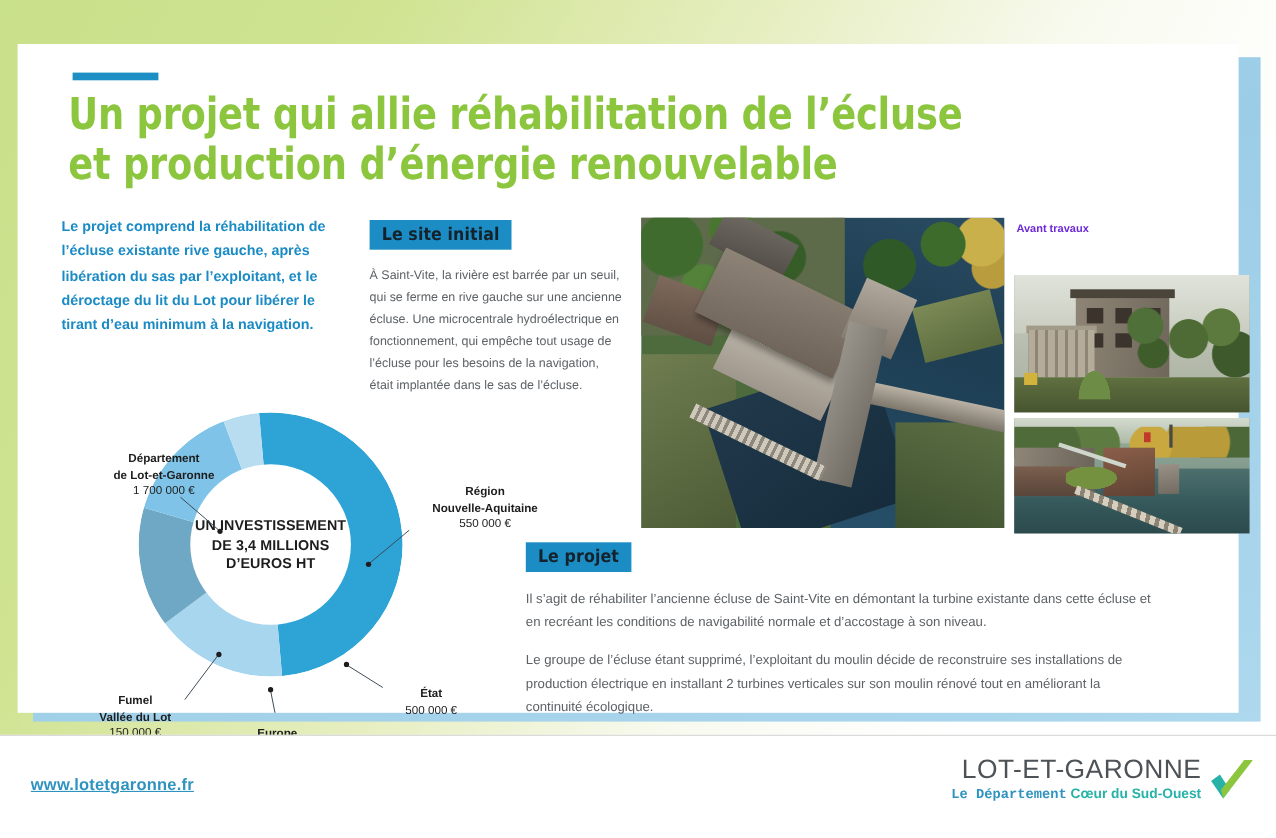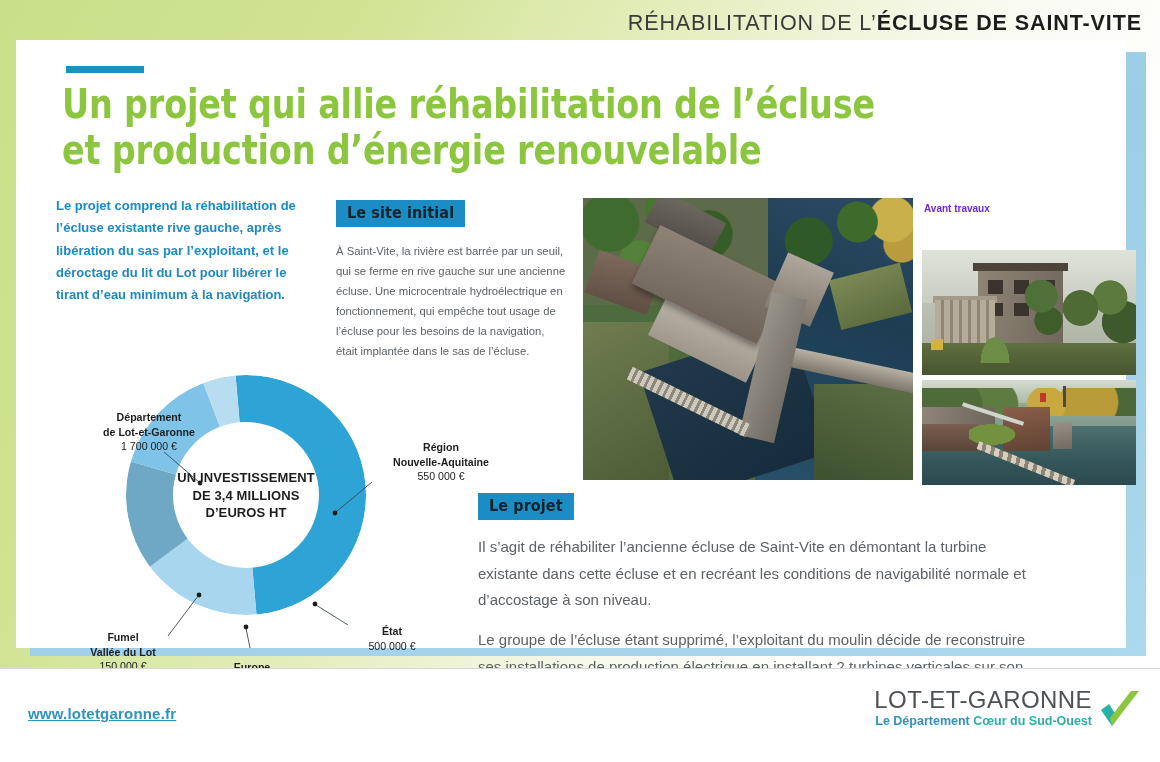--- a/index.html
+++ b/index.html
@@ -120,21 +120,21 @@
     margin-top: 14px;
     font-size: 11.3px;
     line-height: 1.78;
     color: #5d6266;
   }
 
   
   .projet-block { position: absolute; left: 462px; top: 453px; width: 570px; }
   .projet-body {
     margin-top: 14px;
-    font-size: 15px;
+    font-size: 12px;
     line-height: 1.78;
     color: #5d6266;
   }
   .projet-body p + p { margin-top: 13px; }
 
   
   .photo { position: absolute; overflow: hidden; background: #9aa; }
   .photo-main { left: 567px; top: 158px; width: 330px; height: 282px; }
   .photo-top   { left: 906px; top: 210px; width: 214px; height: 125px; }
   .photo-bot   { left: 906px; top: 340px; width: 214px; height: 105px; }
@@ -406,34 +406,29 @@
     color: #4d5256;
     letter-spacing: .4px;
     line-height: 1.05;
   }
   .logo-sub {
     font-size: 12.5px;
     font-weight: 700;
     margin-top: 2px;
     white-space: nowrap;
   }
-  .logo-sub .dep { color: #2f93c0; }
+  .logo-sub .dep { color: #2f93c0; font-family: Liberation Mono, monospace; }
   .logo-sub .coeur { color: #27b2a8; }
   .logo-mark { width: 44px; height: 44px; margin-top: 1px; }
 </style>
 </head>
 <body>
 
 <div class="poster">
 
-  <div class="header">
-    <div class="header-title">
-      <span>RÉHABILITATION DE L’</span><span class="strong">ÉCLUSE DE SAINT-VITE</span>
-    </div>
-  </div>
 
   <div class="card-shadow"></div>
 
   <div class="card">
 
     <div class="title-rule"></div>
 
     <div class="main-title">
       <div>Un projet qui allie réhabilitation de l’écluse</div>
       <div>et production d’énergie renouvelable</div>

